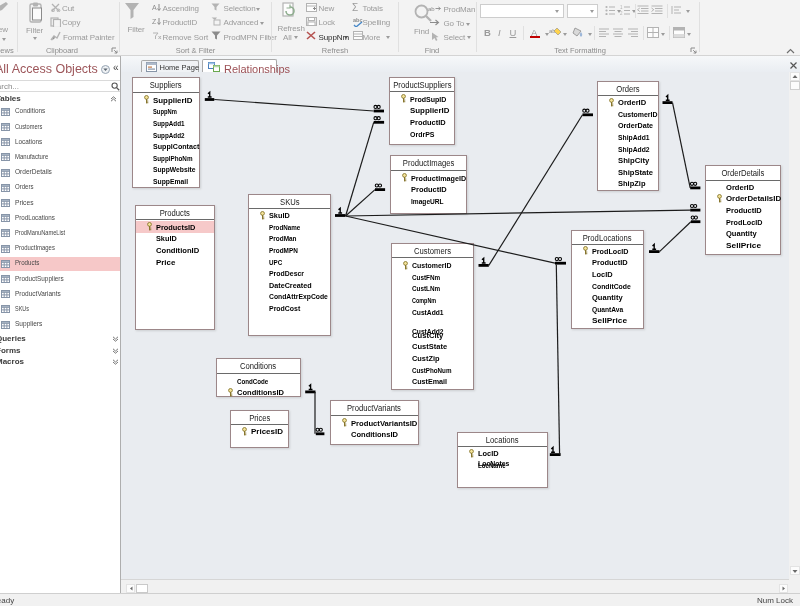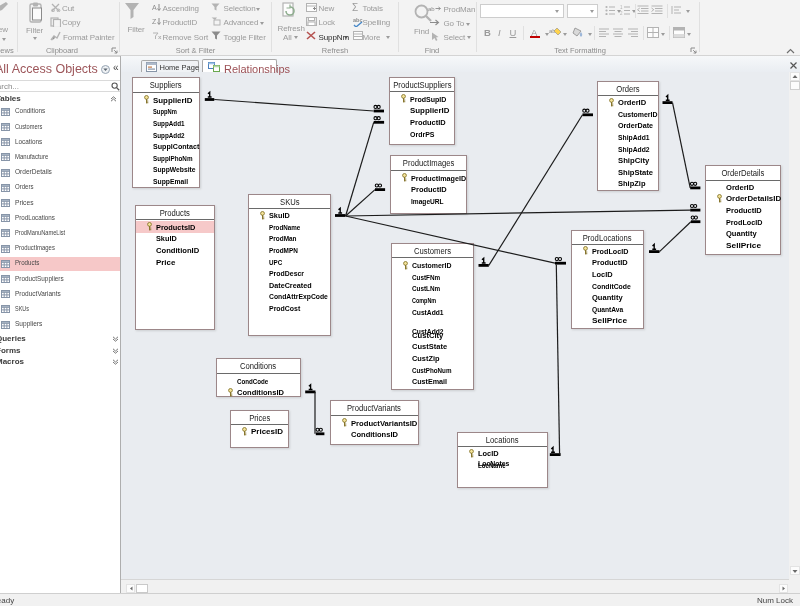--- a/index.html
+++ b/index.html
@@ -85,21 +85,21 @@
 <div style="position:absolute;left:256px;top:7.5px;width:0;height:0;border-left:2.4px solid transparent;border-right:2.4px solid transparent;border-top:3px solid #9b9b9b"></div>
 <svg style="position:absolute;left:211px;top:17px" width="10" height="9" viewBox="0 0 10 9">
       <path d="M0.5 0.5 L6 0.5 L4 3 Z" fill="#b3b3b3"></path>
       <rect x="3" y="3" width="6" height="5" fill="none" stroke="#b3b3b3"></rect>
     </svg>
 <div class="rtxt" style="left:223.5px;top:18px;font-size:8px">Advanced</div>
 <div style="position:absolute;left:259.5px;top:22px;width:0;height:0;border-left:2.4px solid transparent;border-right:2.4px solid transparent;border-top:3px solid #9b9b9b"></div>
 <svg style="position:absolute;left:211px;top:31px" width="10" height="9" viewBox="0 0 10 9">
       <path d="M0.5 0.5 L9.5 0.5 L6 4.5 L6 8.5 L4 7.5 L4 4.5 Z" fill="#8b8b8b"></path>
     </svg>
-<div class="rtxt" style="left:223.5px;top:32.5px;font-size:8px">Toggle Filter</div>
+<div class="rtxt" style="left:223.5px;top:32.5px;font-size:8px">ProdMPN Filter</div>
 <div class="glabel" style="left:135.5px;width:120px">Sort &amp; Filter</div>
 <div class="gsep" style="left:271px"></div>
 <svg style="position:absolute;left:282px;top:2px" width="16" height="17" viewBox="0 0 16 17">
       <rect x="1" y="1" width="10" height="13" fill="#fdfdfd" stroke="#b3b3b3" stroke-width="1.2"></rect>
       <path d="M8 5 A4 4 0 1 1 4 9" stroke="#8fae8f" stroke-width="1.6" fill="none"></path>
       <path d="M8 2.5 L8 6 L4.5 6" fill="none" stroke="#8fae8f" stroke-width="1.2"></path>
     </svg>
 <div class="rtxt" style="left:277.5px;top:23.5px;font-size:8px">Refresh</div>
 <div class="rtxt" style="left:283px;top:32.5px;font-size:8px">All</div>
 <div style="position:absolute;left:294px;top:35.5px;width:0;height:0;border-left:2.4px solid transparent;border-right:2.4px solid transparent;border-top:3px solid #9b9b9b"></div>

